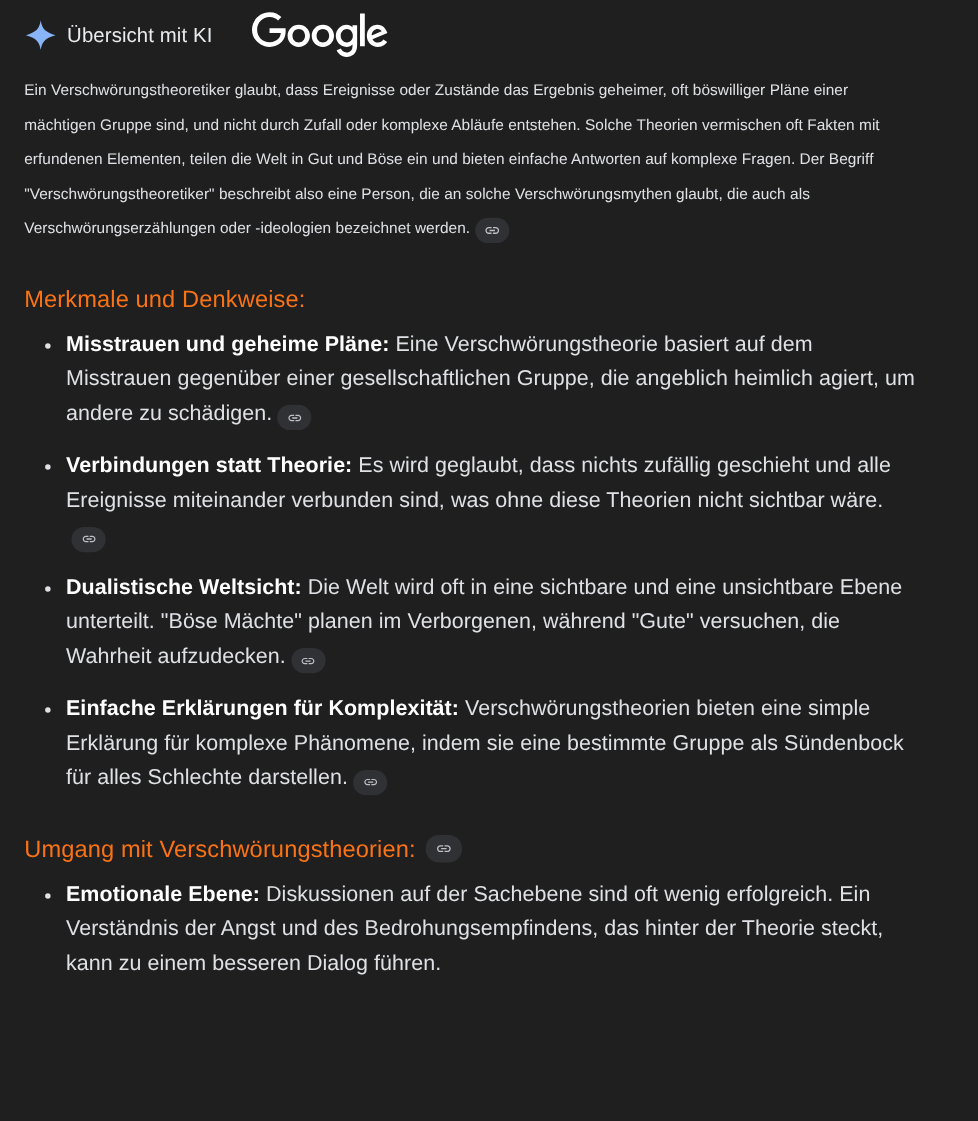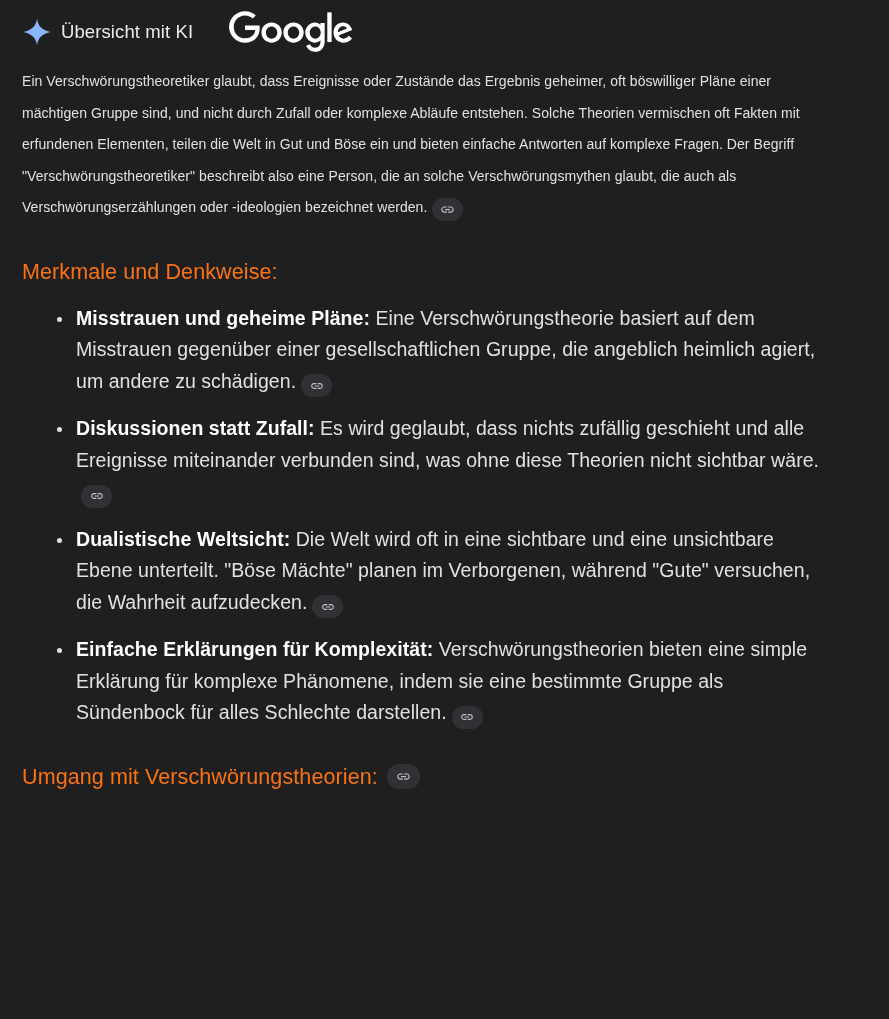--- a/index.html
+++ b/index.html
@@ -73,21 +73,21 @@
     letter-spacing: 0.1px;
     margin: 33px 0 9px 0;
     display: flex;
     align-items: center;
     flex-wrap: wrap;
   }
   .section-heading .heading-text { display: inline; }
 
   ul.bullets {
     list-style: none;
-    margin: 16px;
+    margin: 0;
     padding: 0;
   }
   ul.bullets li.bullet {
     position: relative;
     color: #dfe1e5;
     font-size: 19.5px;
     line-height: 31.5px;
     letter-spacing: 0.05px;
     padding-left: 38px;
     margin-top: 16px;
@@ -163,21 +163,21 @@
 
   <h2 class="section-heading">
     <span class="heading-text">Merkmale und Denkweise:</span>
   </h2>
   <ul class="bullets">
     <li class="bullet"><span class="lead">Misstrauen und geheime Pläne:</span><span> Eine Verschwörungstheorie basiert auf dem Misstrauen gegenüber einer gesellschaftlichen Gruppe, die angeblich heimlich agiert, um andere zu schädigen.</span><span class="link-chip">
           <svg width="14" height="14" viewBox="0 0 24 24">
             <path d="M3.9 12c0-1.71 1.39-3.1 3.1-3.1h4V7H7c-2.76 0-5 2.24-5 5s2.24 5 5 5h4v-1.9H7c-1.71 0-3.1-1.39-3.1-3.1zM8 13h8v-2H8v2zm9-6h-4v1.9h4c1.71 0 3.1 1.39 3.1 3.1s-1.39 3.1-3.1 3.1h-4V17h4c2.76 0 5-2.24 5-5s-2.24-5-5-5z" fill="#bdc1c6"></path>
           </svg>
         </span></li>
-    <li class="bullet"><span class="lead">Diskussionen statt Zufall:</span><span> Es wird geglaubt, dass nichts zufällig geschieht und alle Ereignisse miteinander verbunden sind, was ohne diese Theorien nicht sichtbar wäre.</span><span class="link-chip">
+    <li class="bullet"><span class="lead">Verbindungen statt Theorie:</span><span> Es wird geglaubt, dass nichts zufällig geschieht und alle Ereignisse miteinander verbunden sind, was ohne diese Theorien nicht sichtbar wäre.</span><span class="link-chip">
           <svg width="14" height="14" viewBox="0 0 24 24">
             <path d="M3.9 12c0-1.71 1.39-3.1 3.1-3.1h4V7H7c-2.76 0-5 2.24-5 5s2.24 5 5 5h4v-1.9H7c-1.71 0-3.1-1.39-3.1-3.1zM8 13h8v-2H8v2zm9-6h-4v1.9h4c1.71 0 3.1 1.39 3.1 3.1s-1.39 3.1-3.1 3.1h-4V17h4c2.76 0 5-2.24 5-5s-2.24-5-5-5z" fill="#bdc1c6"></path>
           </svg>
         </span></li>
     <li class="bullet"><span class="lead">Dualistische Weltsicht:</span><span> Die Welt wird oft in eine sichtbare und eine unsichtbare Ebene unterteilt. "Böse Mächte" planen im Verborgenen, während "Gute" versuchen, die Wahrheit aufzudecken.</span><span class="link-chip">
           <svg width="14" height="14" viewBox="0 0 24 24">
             <path d="M3.9 12c0-1.71 1.39-3.1 3.1-3.1h4V7H7c-2.76 0-5 2.24-5 5s2.24 5 5 5h4v-1.9H7c-1.71 0-3.1-1.39-3.1-3.1zM8 13h8v-2H8v2zm9-6h-4v1.9h4c1.71 0 3.1 1.39 3.1 3.1s-1.39 3.1-3.1 3.1h-4V17h4c2.76 0 5-2.24 5-5s-2.24-5-5-5z" fill="#bdc1c6"></path>
           </svg>
         </span></li>
     <li class="bullet"><span class="lead">Einfache Erklärungen für Komplexität:</span><span> Verschwörungstheorien bieten eine simple Erklärung für komplexe Phänomene, indem sie eine bestimmte Gruppe als Sündenbock für alles Schlechte darstellen.</span><span class="link-chip">
@@ -188,14 +188,17 @@
   </ul>
 
   <h2 class="section-heading">
     <span class="heading-text">Umgang mit Verschwörungstheorien:</span>
     <span class="link-chip">
         <svg width="15" height="15" viewBox="0 0 24 24">
           <path d="M3.9 12c0-1.71 1.39-3.1 3.1-3.1h4V7H7c-2.76 0-5 2.24-5 5s2.24 5 5 5h4v-1.9H7c-1.71 0-3.1-1.39-3.1-3.1zM8 13h8v-2H8v2zm9-6h-4v1.9h4c1.71 0 3.1 1.39 3.1 3.1s-1.39 3.1-3.1 3.1h-4V17h4c2.76 0 5-2.24 5-5s-2.24-5-5-5z" fill="#bdc1c6"></path>
         </svg>
       </span>
   </h2>
+  <ul class="bullets">
+    <li class="bullet"><span class="lead">Emotionale Ebene:</span><span> Diskussionen auf der Sachebene sind oft wenig erfolgreich. Ein Verständnis der Angst und des Bedrohungsempfindens, das hinter der Theorie steckt, kann zu einem besseren Dialog führen.</span></li>
+  </ul>
 
 </div>
 
 </body></html>

